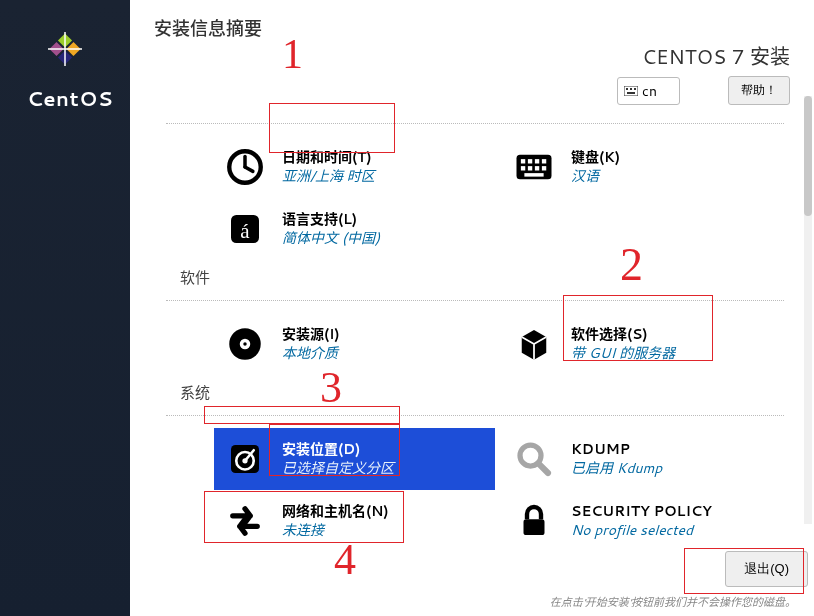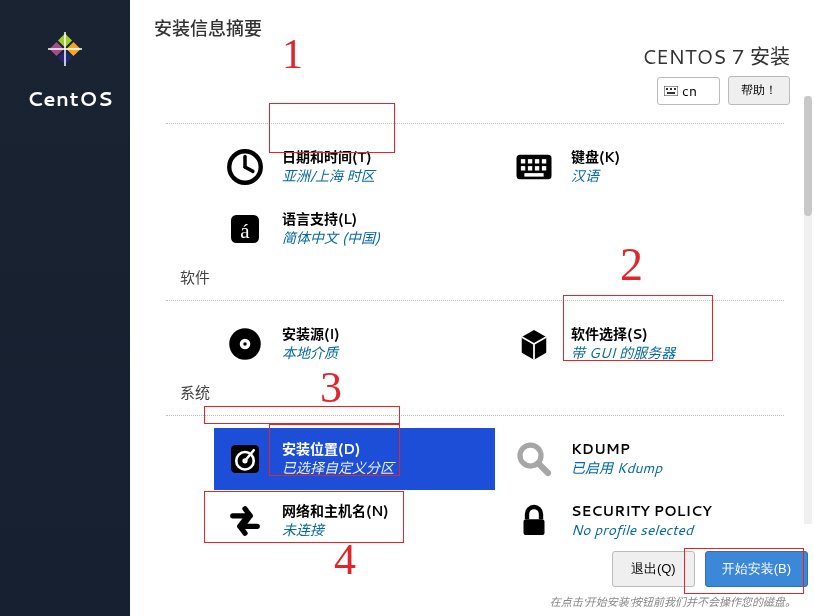--- a/index.html
+++ b/index.html
@@ -32,21 +32,21 @@
     .distro { font-size: 20px; color: #333; margin-bottom: 6px; }
     .lang-help { display: flex; gap: 8px; align-items: center; justify-content: flex-end; }
     .lang-pill {
       display: inline-flex; align-items: center; gap: 4px;
       border: 1px solid #bbb; background: #fff;
       padding: 3px 22px 3px 6px; font-size: 14px;
       border-radius: 3px;
     }
     .btn-help {
       background: #efefef; border: 1px solid #bbb; border-radius: 3px;
-      padding: 5px 12px; font-size: 12px; cursor: pointer;
+      padding: 5px 12px; font-size: 12px; cursor: pointer; margin-left: 40px;
     }
     .content {
       flex: 1; overflow-y: auto; padding: 0 20px 8px 36px;
       border-right: 10px solid #fff;
     }
     .divider { border-top: 1px dotted #bbb; margin: 0 0 12px 0; }
     .section-title { font-size: 15px; color: #444; margin: 6px 0 12px 0; padding-left: 14px; }
     .grid { display: grid; grid-template-columns: 1fr 1fr; gap: 0 8px; padding-left: 48px; }
     .spoke {
       display: flex; align-items: center; gap: 16px;
@@ -255,21 +255,20 @@
         <span class="spoke-text">
           <span class="spoke-title">SECURITY POLICY</span>
           <span class="spoke-sub">No profile selected</span>
         </span>
       </div>
     </div>
   </div>
 
   <div class="footer">
     <button class="btn-quit">退出(Q)</button>
-    <button class="btn-begin">开始安装(B)</button>
   </div>
   <div class="hint">在点击'开始安装'按钮前我们并不会操作您的磁盘。</div>
 
   <div class="scrollbar"></div>
 
   <div class="red-box" style="left:139px; top:103px; width:126px; height:50px;"></div>
   <div class="anno" style="left:152px; top:30px; font-size:42px;">1</div>
   <div class="red-box" style="left:433px; top:295px; width:150px; height:66px;"></div>
   <div class="anno" style="left:490px; top:238px; font-size:46px;">2</div>
   <div class="red-box" style="left:74px; top:406px; width:196px; height:18px;"></div>

